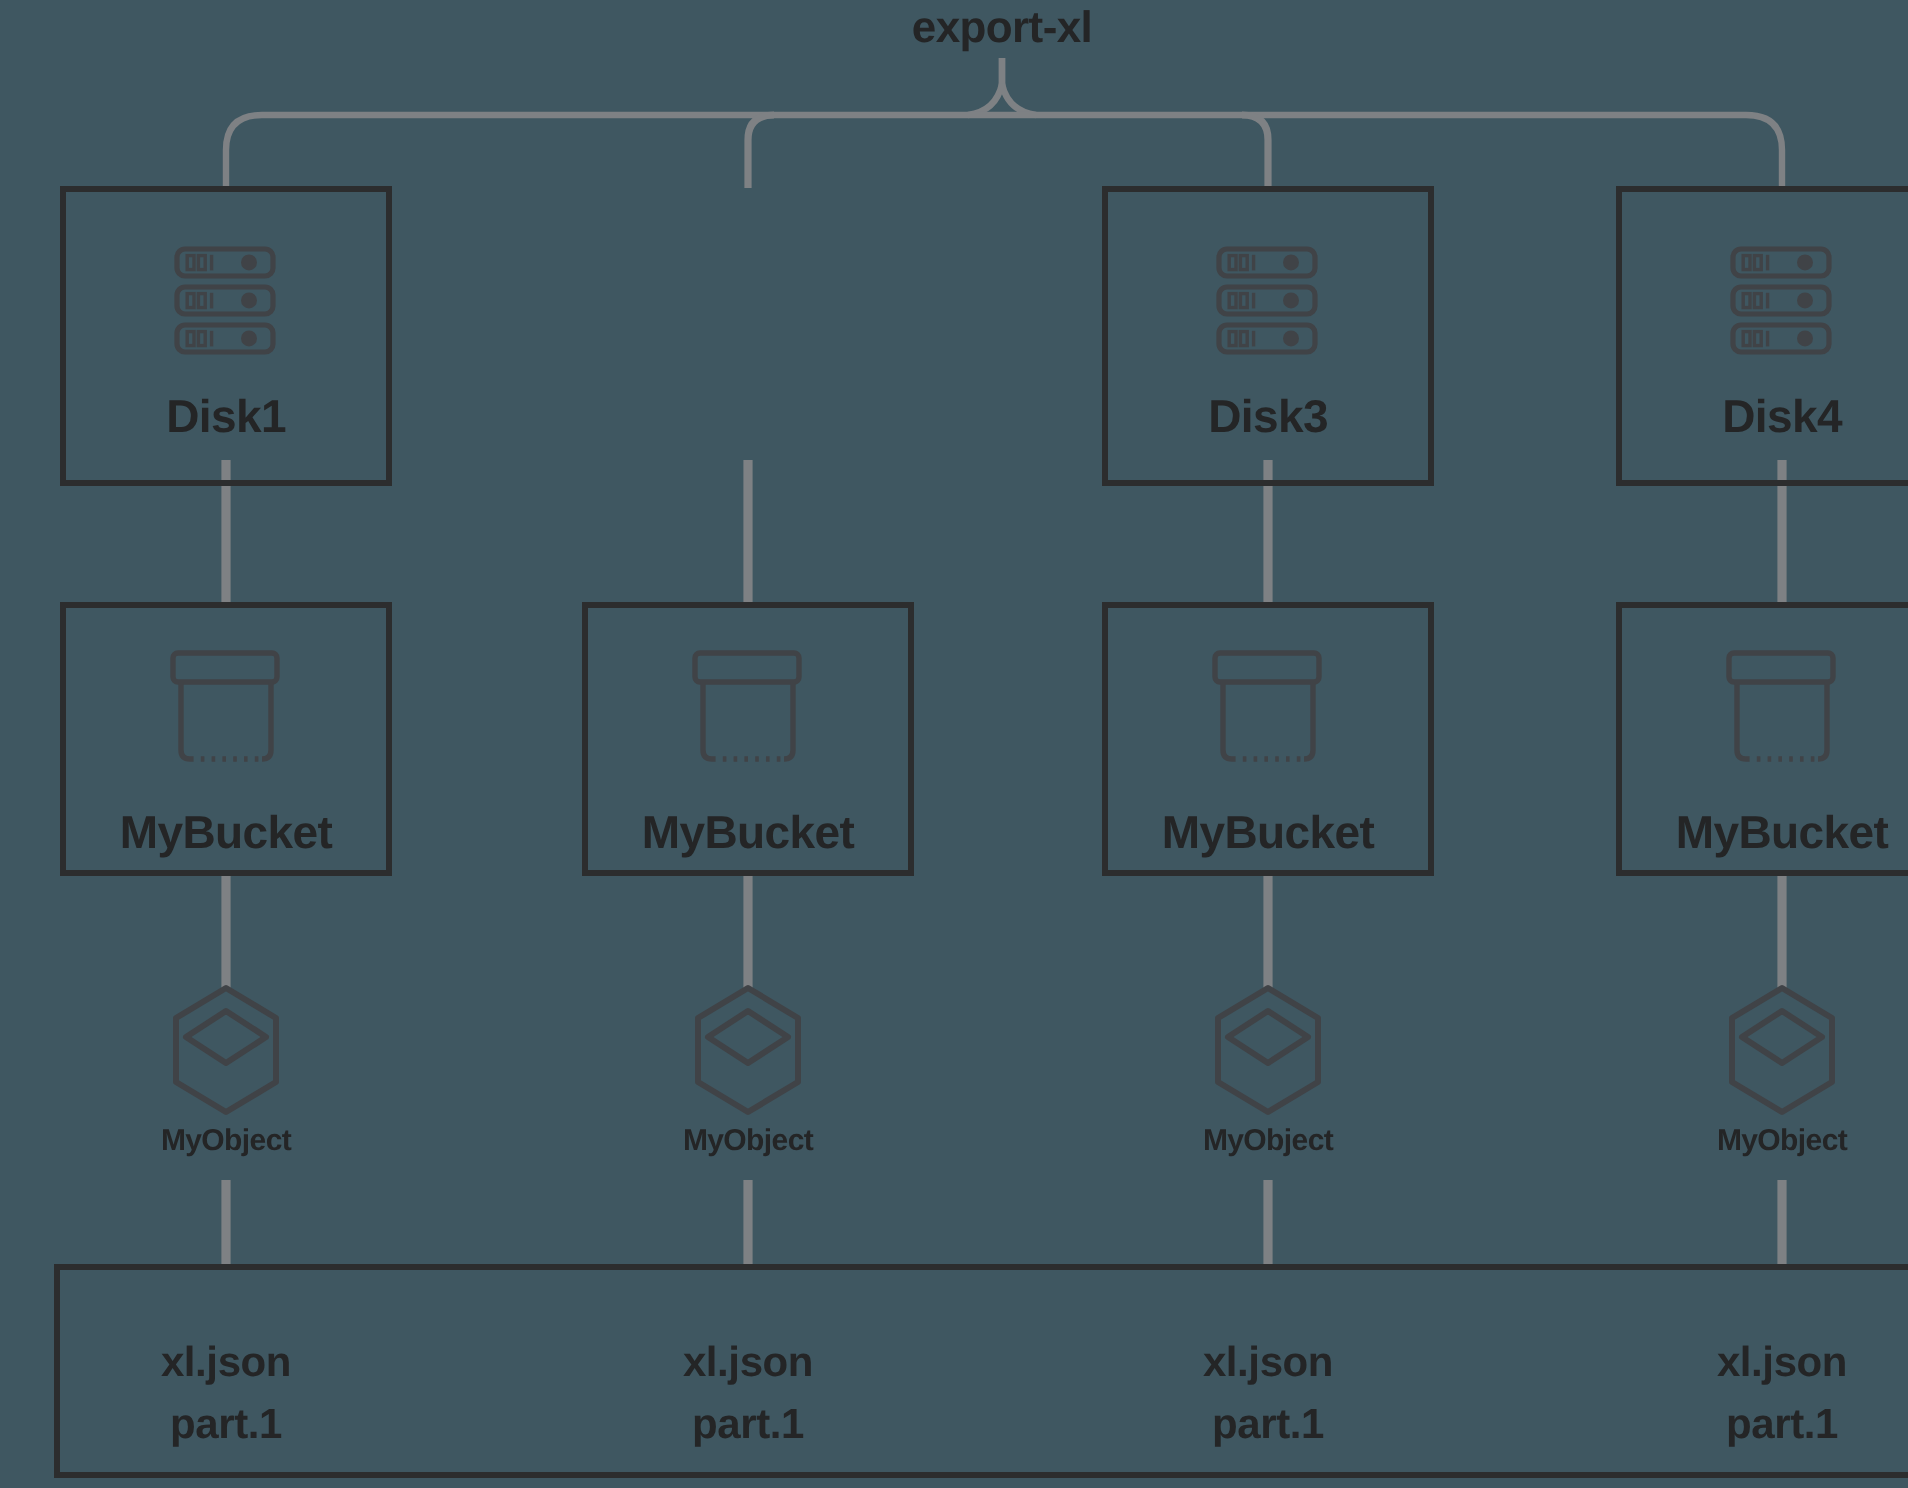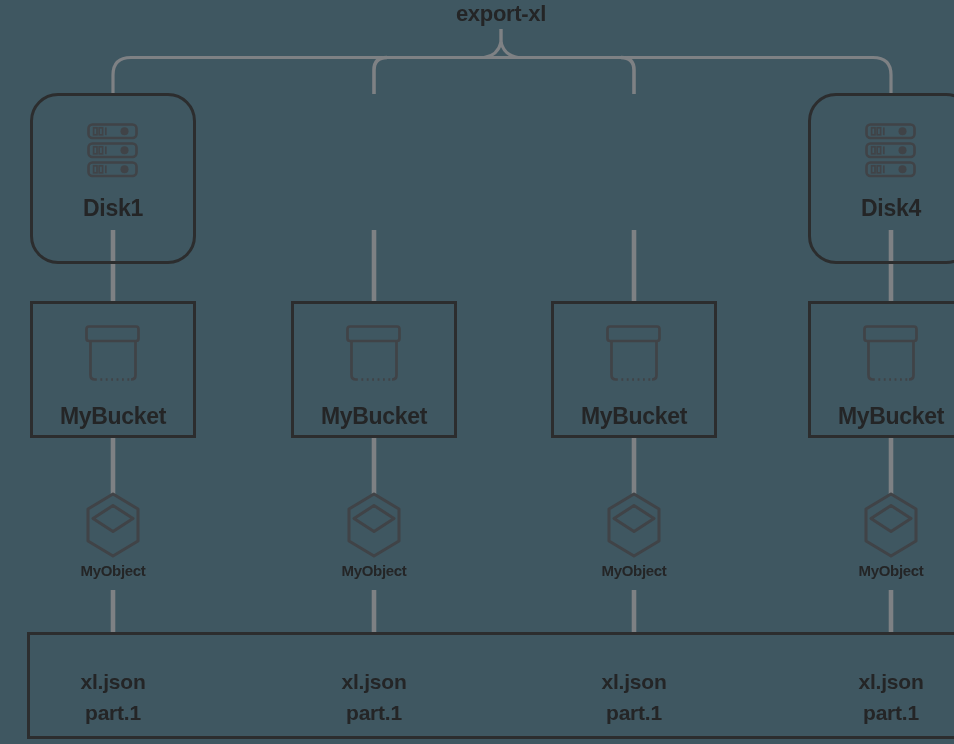--- a/index.html
+++ b/index.html
@@ -24,21 +24,21 @@
     text-align:center;
     font-size:22px;font-weight:bold;color:var(--text);
     letter-spacing:-0.3px;
   }
   .node-box{
     position:absolute;width:166px;
     border:3px solid var(--border);
     box-sizing:border-box;
     background:transparent;
   }
-  .disk-box{top:93px;height:171px;border-radius:28px;}
+  .disk-box{top:93px;height:150px;}
   .bucket-box{top:301px;height:137px;padding-left:24px;}
   .col-0{left:6px;} .col-1{left:267px;} .col-2{left:527px;} .col-3{left:784px;}
   .node-icon{position:absolute;left:50%;transform:translateX(-50%);}
   .disk-icon{top:27px;}
   .bucket-icon{top:21px;}
   .node-label{
     position:absolute;left:0;right:0;top:99px;
     text-align:center;
     font-size:23px;font-weight:bold;color:var(--text);
     letter-spacing:-0.3px;
@@ -128,20 +128,26 @@
   </svg>
 
   <div class="diagram-title">export-xl</div>
 
   <div class="node-box disk-box col-0">
     <svg class="node-icon disk-icon" width="52" height="56" viewBox="0 0 52 56">
         <use href="#disk-stack"></use>
       </svg>
     <div class="node-label">Disk1</div>
   </div>
+  <div class="node-box disk-box col-2">
+    <svg class="node-icon disk-icon" width="52" height="56" viewBox="0 0 52 56">
+        <use href="#disk-stack"></use>
+      </svg>
+    <div class="node-label">Disk3</div>
+  </div>
   <div class="node-box disk-box col-3">
     <svg class="node-icon disk-icon" width="52" height="56" viewBox="0 0 52 56">
         <use href="#disk-stack"></use>
       </svg>
     <div class="node-label">Disk4</div>
   </div>
 
   <div class="node-box bucket-box col-0">
     <svg class="node-icon bucket-icon" width="56" height="58" viewBox="0 0 56 58">
         <use href="#bucket-shape"></use>

